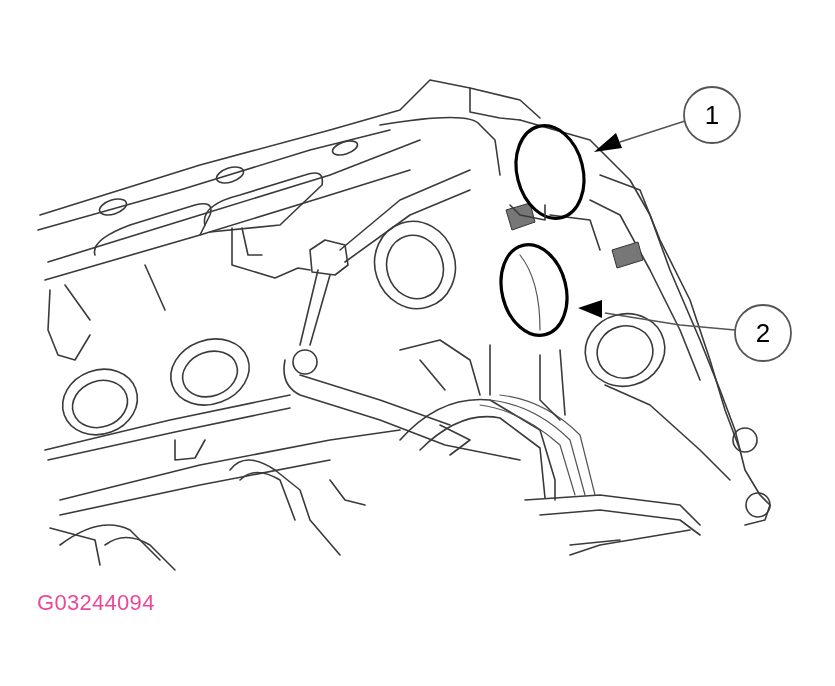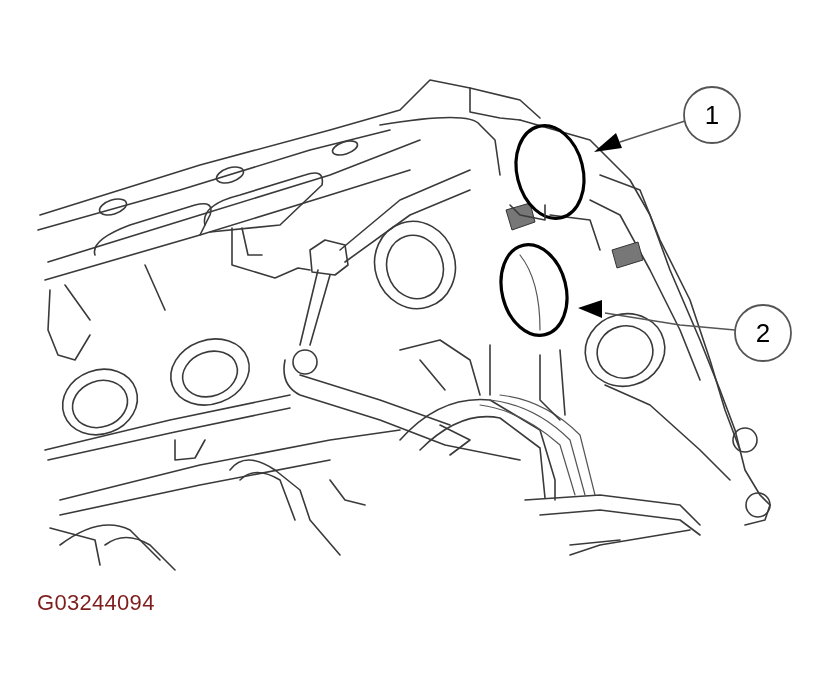--- a/index.html
+++ b/index.html
@@ -6,21 +6,21 @@
   body { width: 835px; height: 686px; position: relative; overflow: hidden; font-family: "Liberation Sans", sans-serif; }
   #diagram { position: absolute; left: 0; top: 0; width: 835px; height: 686px; }
   .ln { fill: none; stroke: #3a3a3a; stroke-width: 1.6; stroke-linecap: round; stroke-linejoin: round; }
   .ln-thin { fill: none; stroke: #555; stroke-width: 1.2; stroke-linecap: round; stroke-linejoin: round; }
   .seal { fill: none; stroke: #000; stroke-width: 3.2; }
   .leader { fill: none; stroke: #555; stroke-width: 1.6; }
   .arrowhead { fill: #000; stroke: none; }
   .callout-circle { fill: #fff; stroke: #555; stroke-width: 1.8; }
   .callout-num { font-family: "Liberation Sans", sans-serif; font-size: 26px; fill: #000; text-anchor: middle; dominant-baseline: central; }
   .stud { fill: #777; stroke: #333; stroke-width: 1; }
-  #figure-id { position: absolute; left: 37px; top: 590px; font-size: 22px; color: #7f1d1d; letter-spacing: 0.3px; font-family: "Liberation Sans", sans-serif; }
+  #figure-id { position: absolute; left: 37px; top: 590px; font-size: 22px; color: #ec4899; letter-spacing: 0.3px; font-family: "Liberation Sans", sans-serif; }
 </style>
 </head>
 <body>
 
 <svg id="diagram" viewBox="0 0 835 686" xmlns="http://www.w3.org/2000/svg">
 
   <g>
     <path class="ln" d="M40 215 L200 165 L330 130 L400 110 L430 80 L470 88 L520 100 L540 118"></path>
     <path class="ln" d="M38 230 L180 190 L310 150 L390 130"></path>
     <path class="ln" d="M48 262 L200 215 L330 175 L420 140"></path>

